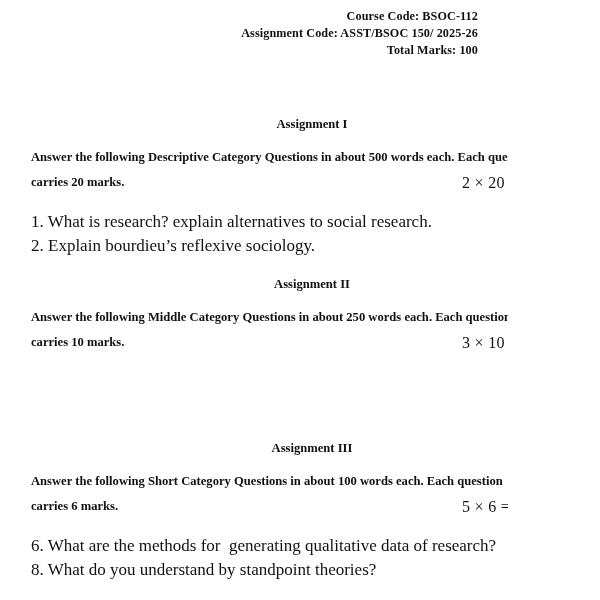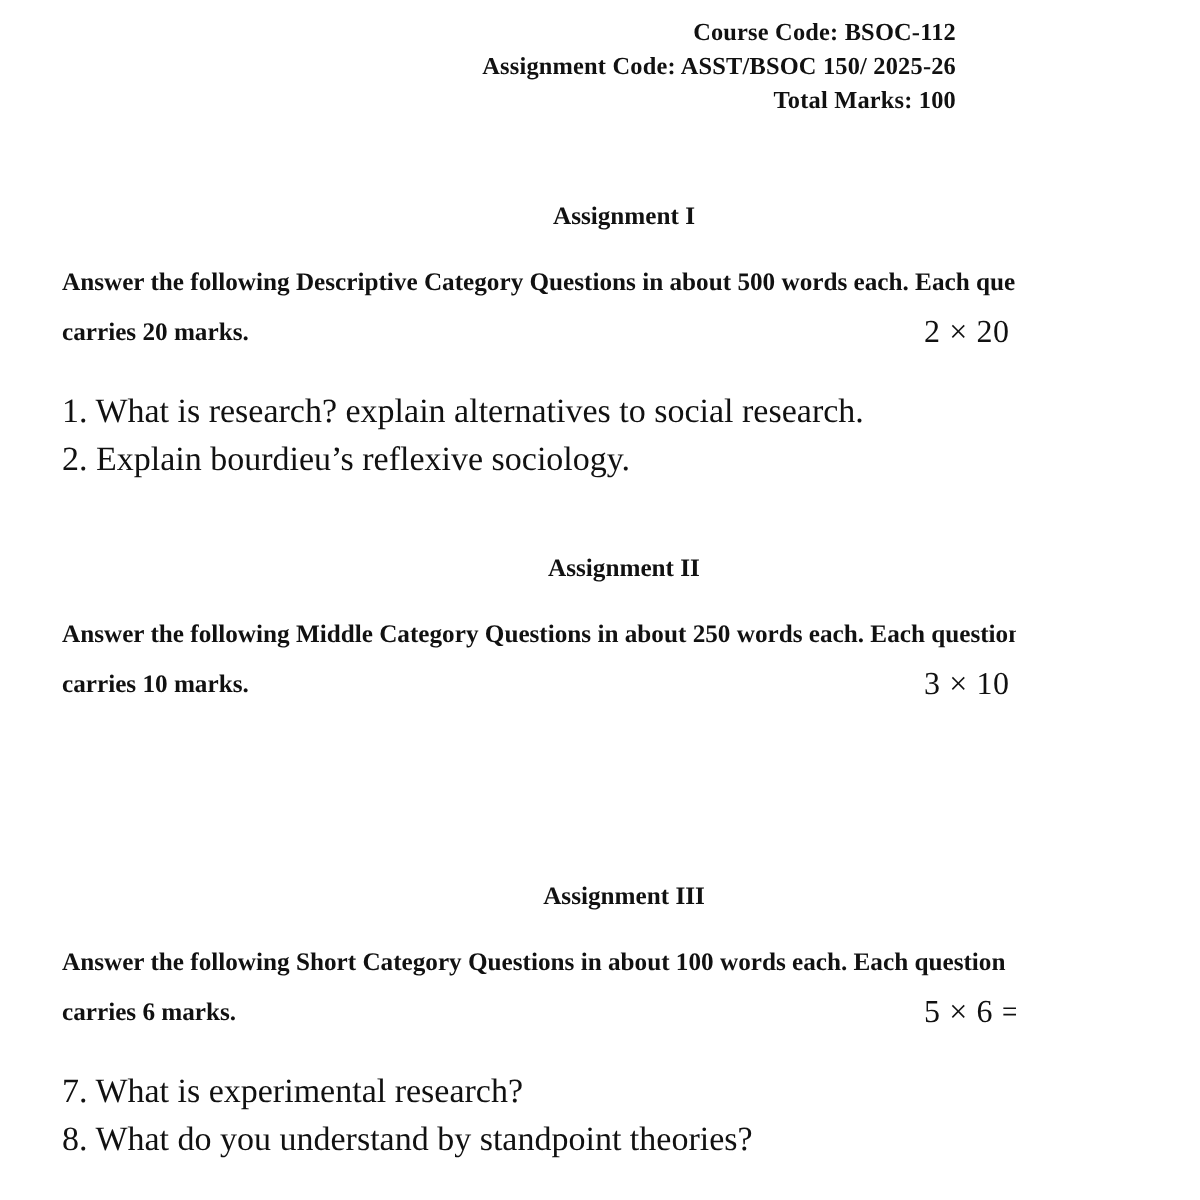--- a/index.html
+++ b/index.html
@@ -86,21 +86,21 @@
     list-style: none;
   }
   .qitem {
     font-size: 17px;
     line-height: 24px;
     white-space: pre;
     font-weight: normal;
   }
 
   
-  #sec-1 { top: 100px; }
+  #sec-1 { top: 116px; }
   #sec-2 { top: 276px; }
   #sec-3 { top: 440px; }
 </style>
 </head>
 <body>
 
 <div class="page">
 
   <div class="doc-header">
     <div class="hline">Course Code: BSOC-112</div>
@@ -128,19 +128,19 @@
     </div>
   </div>
 
   <div class="section" id="sec-3">
     <div class="section-title">Assignment III</div>
     <div class="instruction">
       <span class="itext">Answer the following Short Category Questions in about 100 words each. Each question carries 6 marks.</span>
       <span class="marks">5 × 6 = 30</span>
     </div>
     <ul class="qlist">
-      <li class="qitem">7. What is experimental research?</li>
+      <li class="qitem">6. What are the methods for  generating qualitative data of research?</li>
       <li class="qitem">8. What do you understand by standpoint theories?</li>
 
     </ul>
   </div>
 
 </div>
 
 </body></html>

